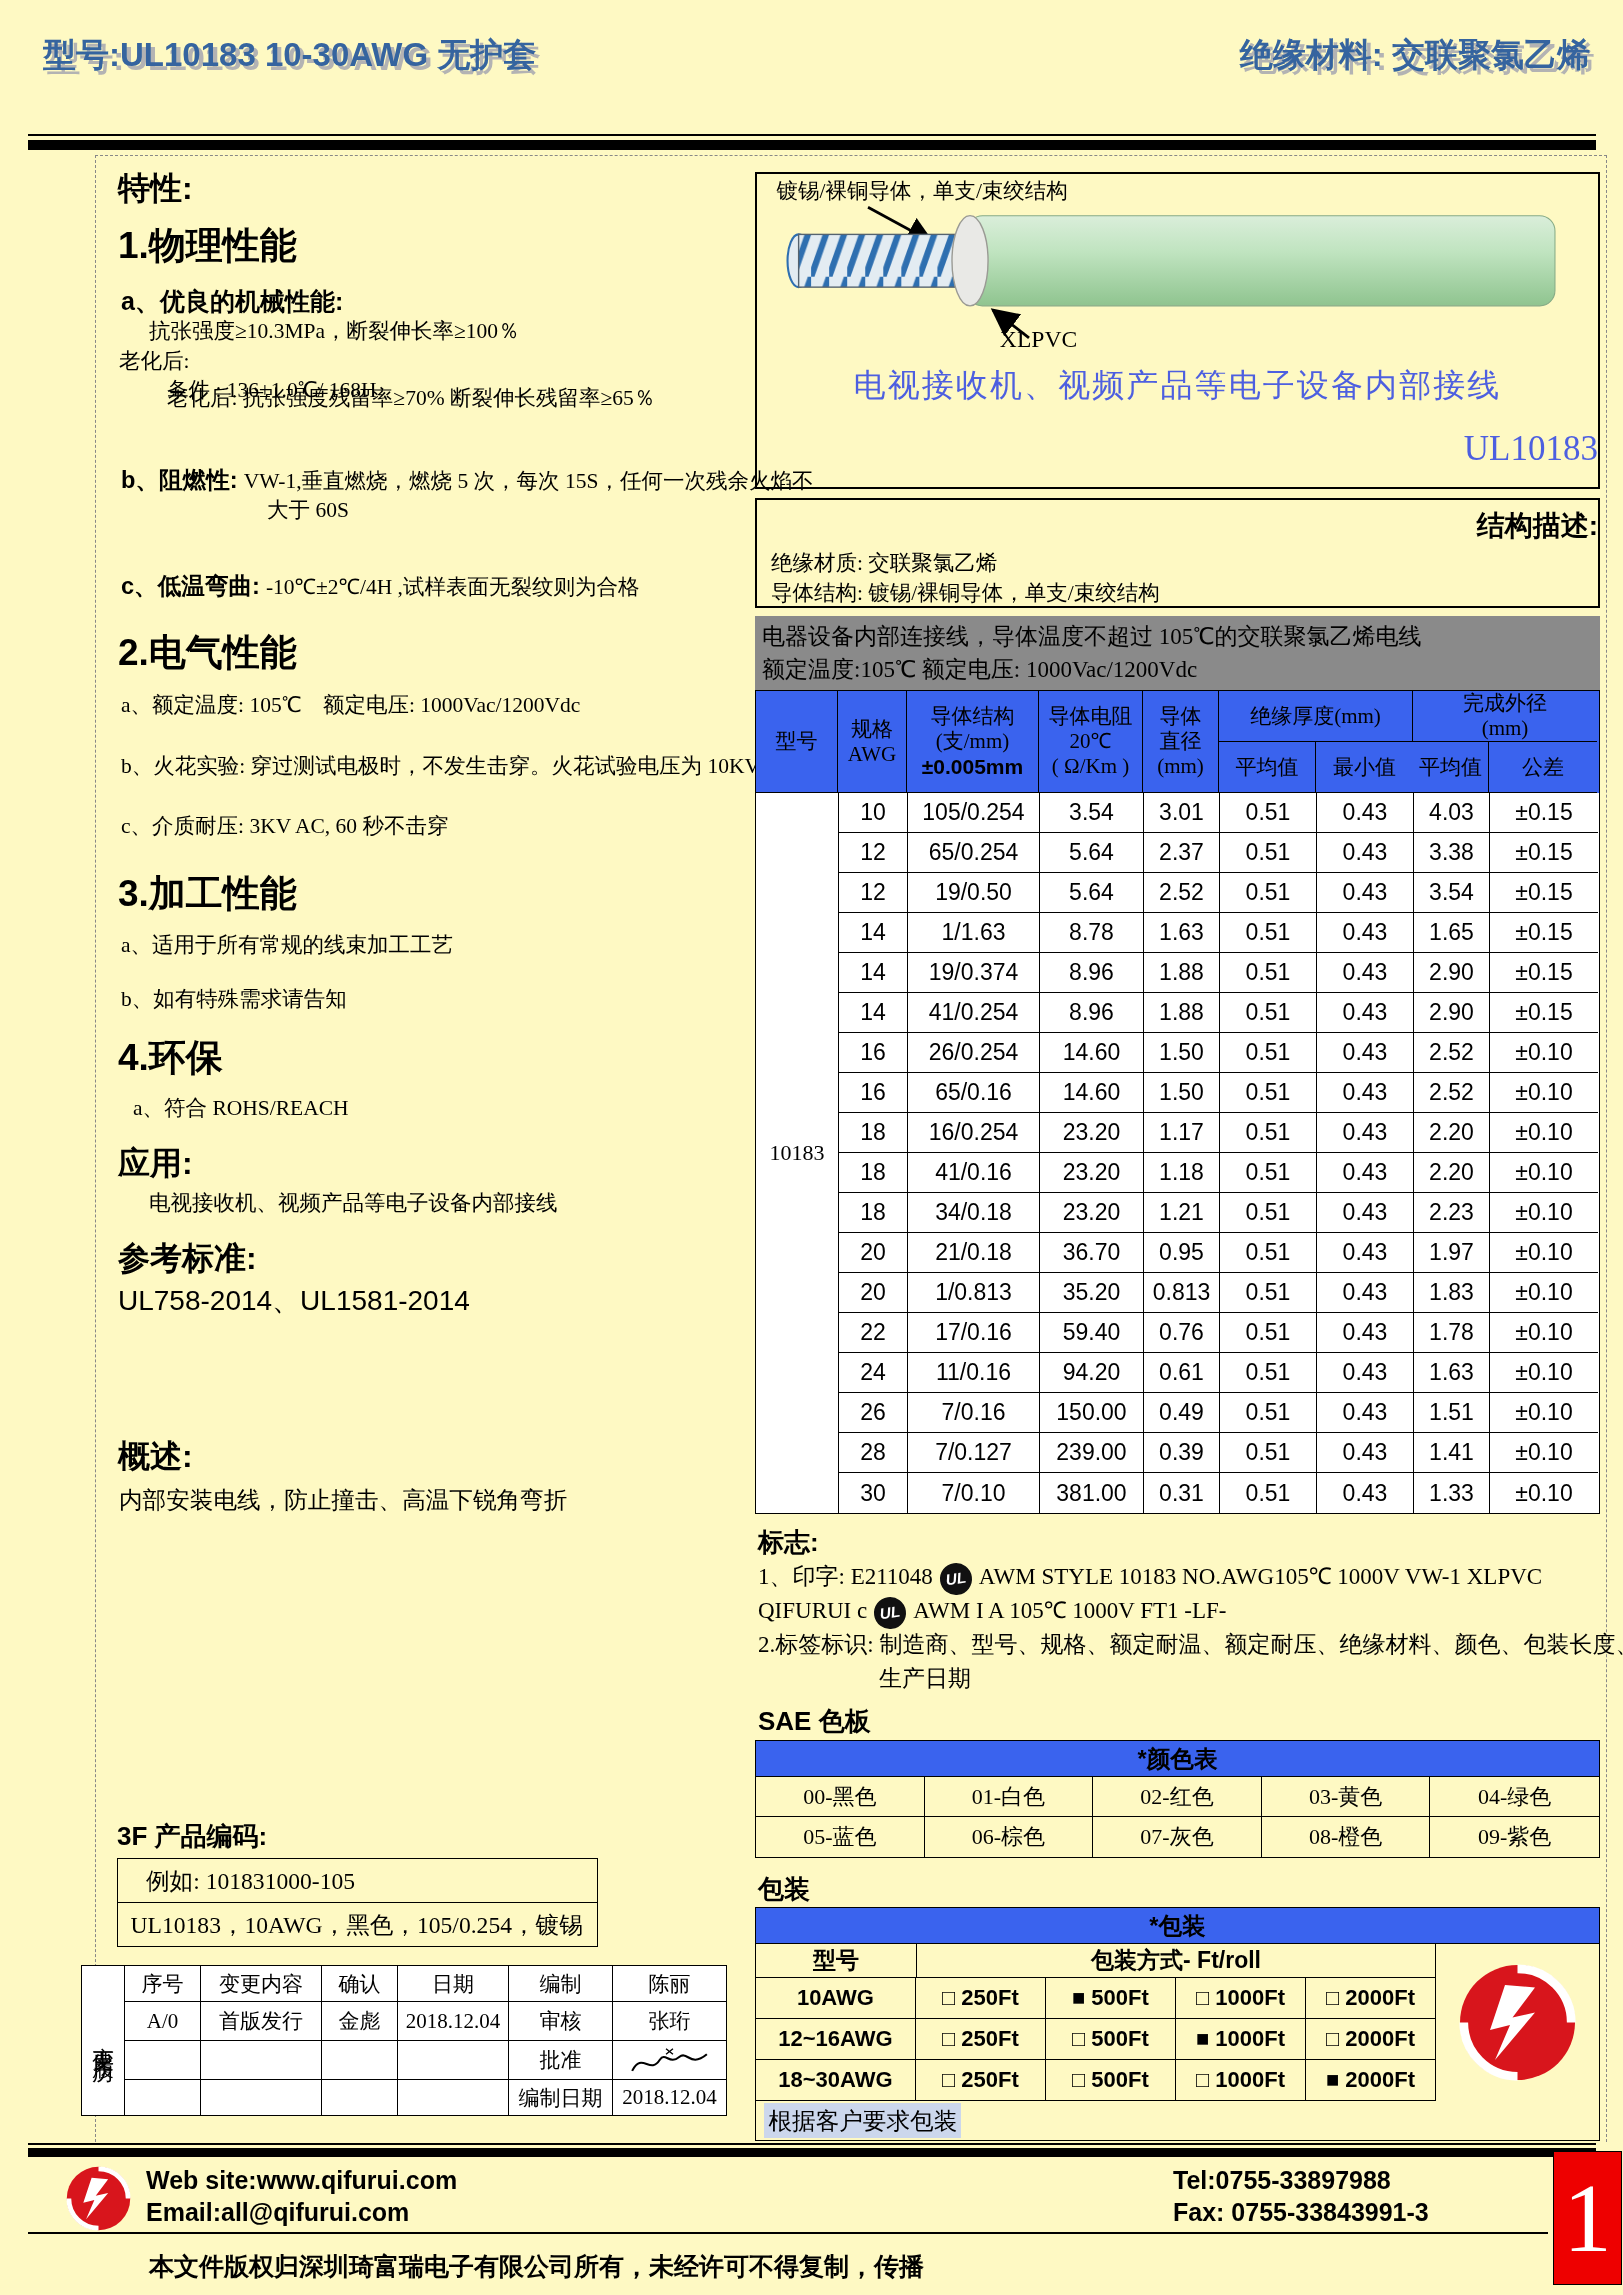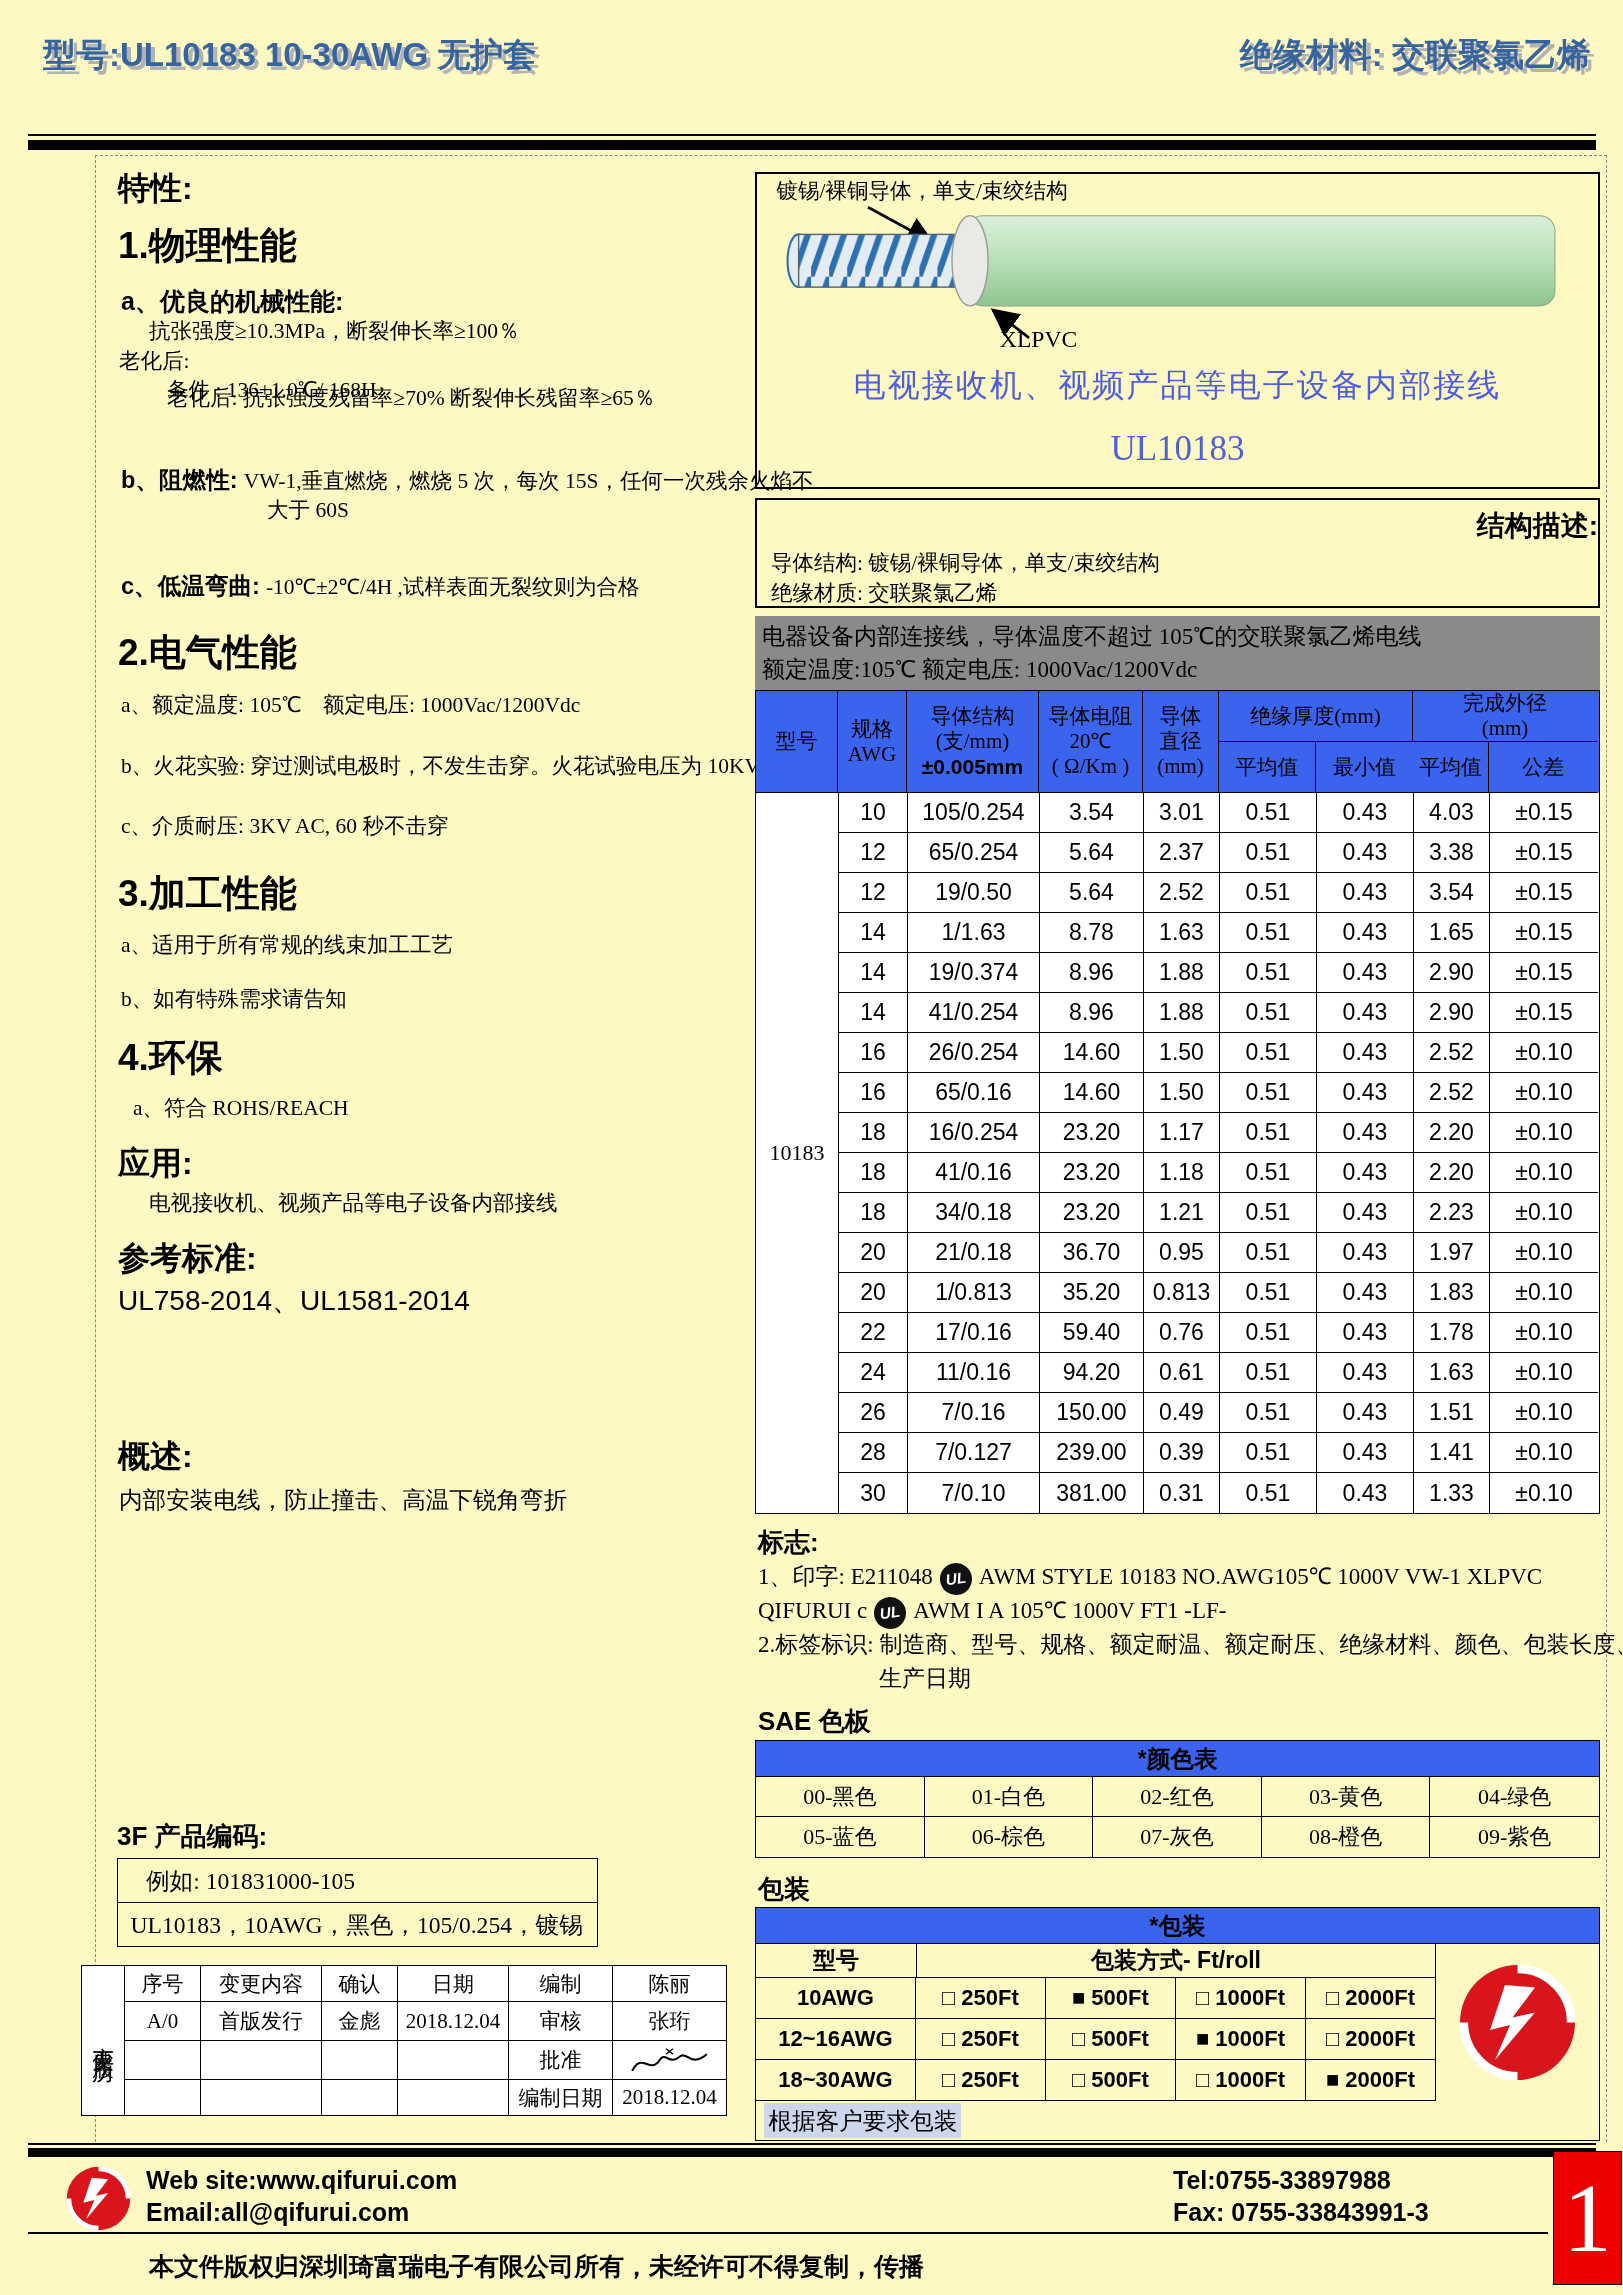--- a/index.html
+++ b/index.html
@@ -32,21 +32,21 @@
        grid-template-columns:43px 76px 121px 76px 111px 104px 114px;
        grid-template-rows:36px 39px 39px 36px;border:1.4px solid #000;border-right:none;border-bottom:none;
        font-family:"Liberation Serif",serif;font-size:21px;}
   .rev>div{border-right:1.4px solid #000;border-bottom:1.4px solid #000;display:flex;
            align-items:center;justify-content:center;background:#fff;}
   .rev .side{grid-row:1/5;writing-mode:vertical-lr;text-orientation:upright;letter-spacing:5.6px;font-size:22px;}
   
   .dia-box{position:absolute;left:755px;top:172px;width:845px;height:317px;border:2.1px solid #000;box-sizing:border-box;}
   .dia-title{margin-top:11px;text-align:center;font-family:"Liberation Serif",serif;
              font-size:32px;color:#4d5fe0;letter-spacing:2.1px;}
-  .dia-sub{margin-top:21px;text-align:center;font-family:"Liberation Serif",serif;font-size:35px;color:#4d5fe0;}
+  .dia-sub{margin-top:21px;text-align:right;font-family:"Liberation Serif",serif;font-size:35px;color:#4d5fe0;}
   .str-box{position:absolute;left:755px;top:498px;width:845px;height:110px;border:2.1px solid #000;box-sizing:border-box;}
   .str-title{margin:7px 0 2.8px 14px;font-size:28px;font-weight:bold;text-align:right;}
   .str-line{margin:1.4px 0 0 14px;font-family:"Liberation Serif",serif;font-size:21.5px;}
   .banner{position:absolute;left:755px;top:616px;width:845px;height:74px;background:#8a8a8a;box-sizing:border-box;
           padding:4.2px 0 0 7px;}
   .banner div{font-family:"Liberation Serif",serif;font-size:23px;line-height:33px;color:#000;white-space:nowrap;}
   
   .spec{position:absolute;left:755px;top:690px;width:845px;border:1.4px solid #000;box-sizing:border-box;background:#fff;}
   .spec-head{display:grid;grid-template-columns:82px 69px 132px 104px 76px 97px 97px 76px 108px;
              grid-template-rows:51px 51px;background:#3a63ee;}
@@ -209,22 +209,22 @@
       <ellipse cx="307" cy="125" rx="26" ry="65" fill="#e9e9e6" stroke="#9a9a94" stroke-width="2"></ellipse>
       <line x1="392" y1="236" x2="340" y2="196" stroke="#000" stroke-width="4" marker-end="url(#arrw)"></line>
       <text x="350" y="250" font-size="34" font-family="Liberation Serif,serif">XLPVC</text>
     </svg>
     <div class="dia-title">电视接收机、视频产品等电子设备内部接线</div>
     <div class="dia-sub">UL10183</div>
   </div>
 
   <div class="str-box">
     <div class="str-title">结构描述:</div>
+    <div class="str-line">绝缘材质: 交联聚氯乙烯</div>
     <div class="str-line">导体结构: 镀锡/裸铜导体，单支/束绞结构</div>
-    <div class="str-line">绝缘材质: 交联聚氯乙烯</div>
   </div>
 
   <div class="banner">
     <div>电器设备内部连接线，导体温度不超过 105℃的交联聚氯乙烯电线</div>
     <div>额定温度:105℃  额定电压:  1000Vac/1200Vdc</div>
   </div>
 
   <div class="spec">
     <div class="spec-head">
       <div class="sp-r2">型号</div>

